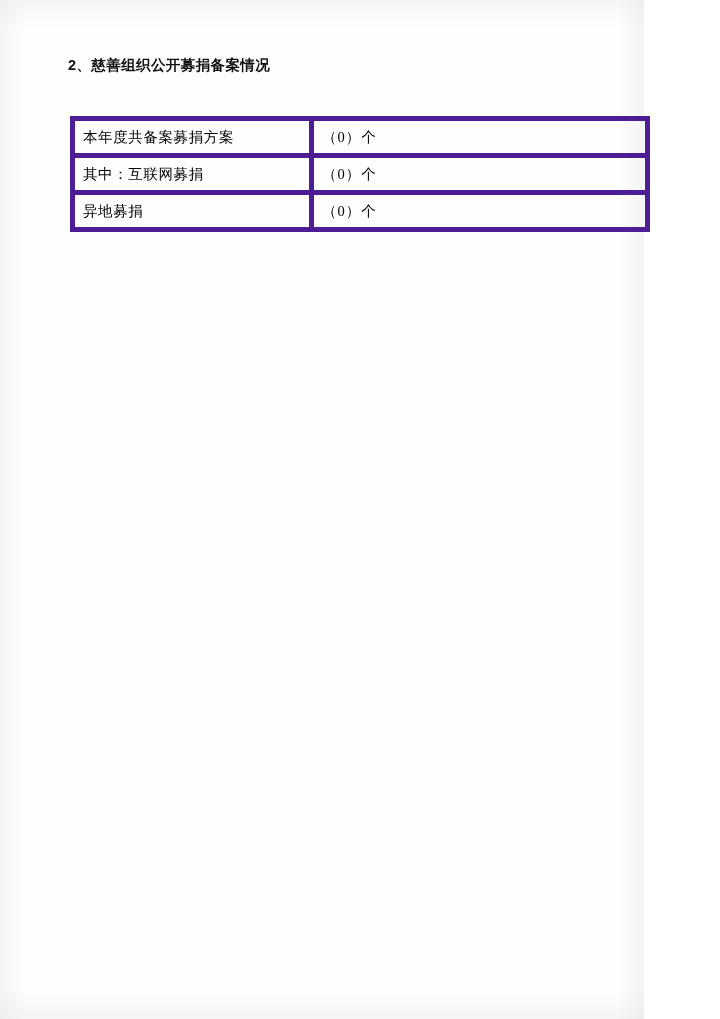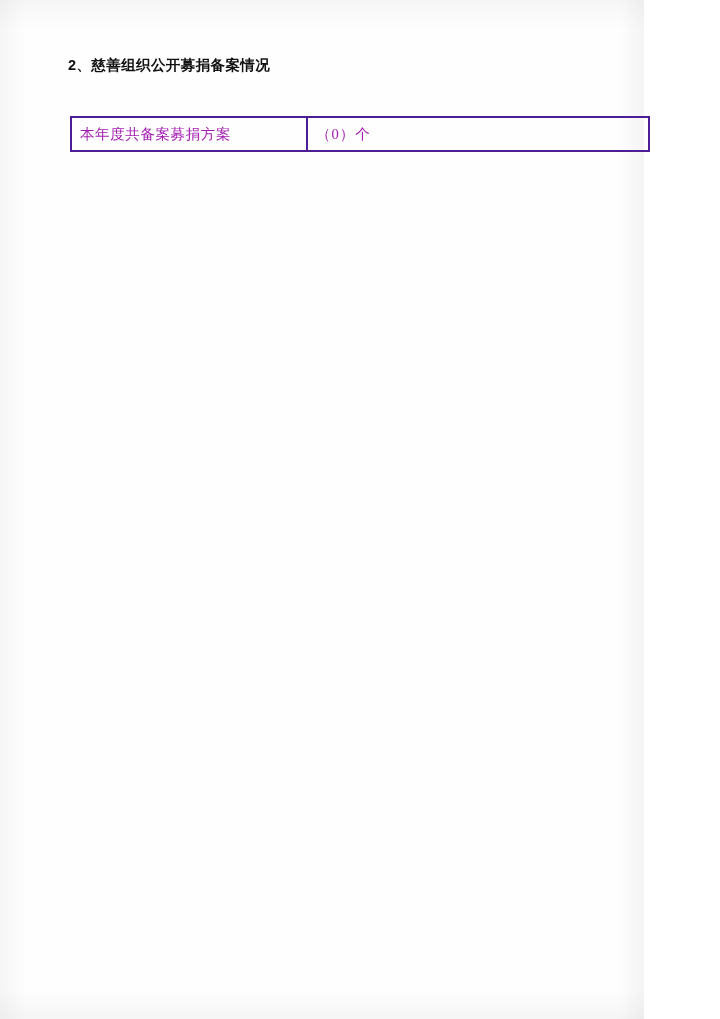--- a/index.html
+++ b/index.html
@@ -46,26 +46,26 @@
   }
   .data-table {
     position: absolute;
     left: 70px;
     top: 116px;
     width: 580px;
     border-collapse: collapse;
     table-layout: fixed;
   }
   .data-table td {
-    border: 2px solid #4c1d95;
+    border: 5px solid #4c1d95;
     height: 32px;
     padding: 0 8px;
     font-size: 14.5px;
     font-family: "Liberation Serif", serif;
-    color: #a21caf;
+    color: #000000;
     vertical-align: middle;
   }
   .data-table td.label-cell {
     width: 218px;
     text-align: left;
     letter-spacing: 0.6px;
   }
   .data-table td.value-cell {
     text-align: left;
     letter-spacing: 1px;
@@ -83,16 +83,28 @@
   <div class="section-heading">2、慈善组织公开募捐备案情况</div>
 
   <table class="data-table">
     <tbody>
       <tr>
         <td class="label-cell">本年度共备案募捐方案</td>
         <td class="value-cell">
           <span class="value-inner">（0）个</span>
         </td>
       </tr>
+      <tr>
+        <td class="label-cell">其中：互联网募捐</td>
+        <td class="value-cell">
+          <span class="value-inner">（0）个</span>
+        </td>
+      </tr>
+      <tr>
+        <td class="label-cell">异地募捐</td>
+        <td class="value-cell">
+          <span class="value-inner">（0）个</span>
+        </td>
+      </tr>
     </tbody>
   </table>
 
 </div>
 
 </body></html>

